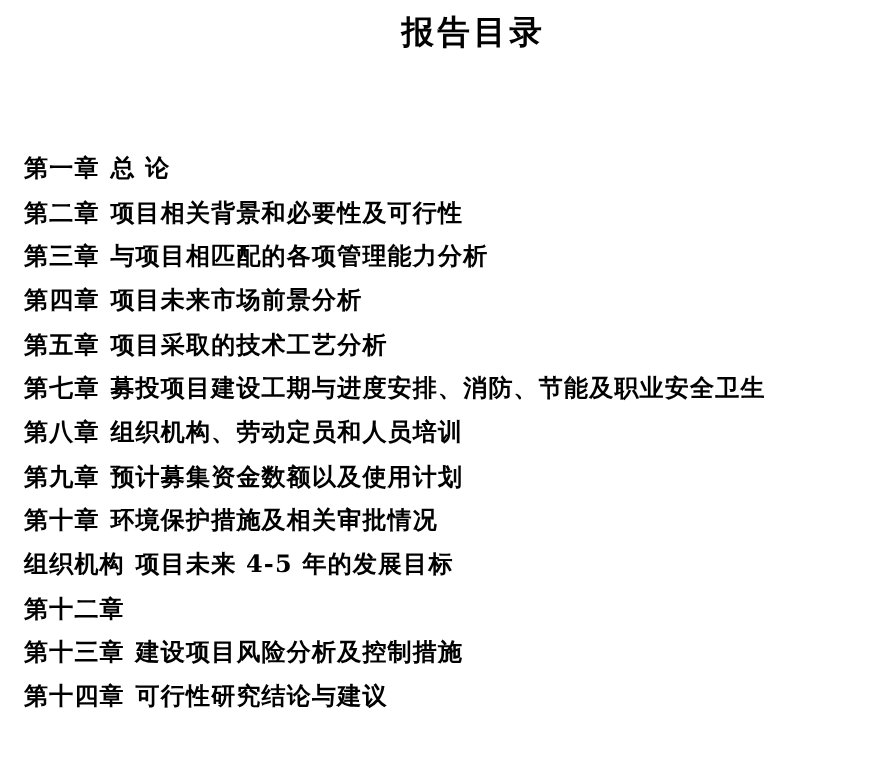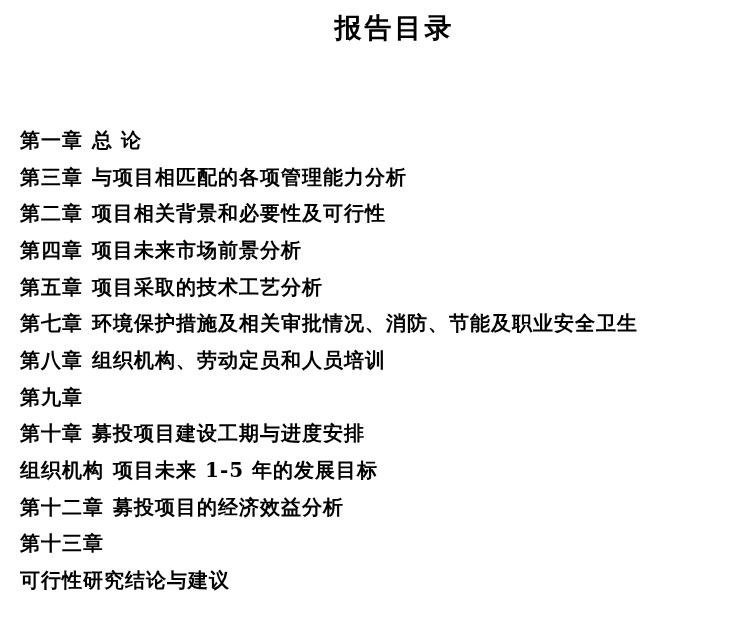--- a/index.html
+++ b/index.html
@@ -56,70 +56,72 @@
 <div class="page">
   <h1 class="doc-title">报告目录</h1>
 
   <div class="toc-list">
   <div class="toc-entry">
     <span class="toc-num">第一章</span>
     <span class="toc-title">总 论</span>
   </div>
 
   <div class="toc-entry">
-    <span class="toc-num">第三章</span>
-    <span class="toc-title">与项目相匹配的各项管理能力分析</span>
+    <span class="toc-num">第二章</span>
+    <span class="toc-title">项目相关背景和必要性及可行性</span>
   </div>
 
   <div class="toc-entry">
-    <span class="toc-num">第二章</span>
-    <span class="toc-title">项目相关背景和必要性及可行性</span>
+    <span class="toc-num">第三章</span>
+    <span class="toc-title">与项目相匹配的各项管理能力分析</span>
   </div>
 
   <div class="toc-entry">
     <span class="toc-num">第四章</span>
     <span class="toc-title">项目未来市场前景分析</span>
   </div>
 
   <div class="toc-entry">
     <span class="toc-num">第五章</span>
     <span class="toc-title">项目采取的技术工艺分析</span>
   </div>
 
 
   <div class="toc-entry">
     <span class="toc-num">第七章</span>
-    <span class="toc-title">环境保护措施及相关审批情况、消防、节能及职业安全卫生</span>
+    <span class="toc-title">募投项目建设工期与进度安排、消防、节能及职业安全卫生</span>
   </div>
 
   <div class="toc-entry">
     <span class="toc-num">第八章</span>
     <span class="toc-title">组织机构、劳动定员和人员培训</span>
   </div>
 
   <div class="toc-entry">
     <span class="toc-num">第九章</span>
+    <span class="toc-title">预计募集资金数额以及使用计划</span>
   </div>
 
   <div class="toc-entry">
     <span class="toc-num">第十章</span>
-    <span class="toc-title">募投项目建设工期与进度安排</span>
+    <span class="toc-title">环境保护措施及相关审批情况</span>
   </div>
 
   <div class="toc-entry">
     <span class="toc-num">组织机构</span>
-    <span class="toc-title">项目未来 1-5 年的发展目标</span>
+    <span class="toc-title">项目未来 4-5 年的发展目标</span>
   </div>
 
   <div class="toc-entry">
     <span class="toc-num">第十二章</span>
-    <span class="toc-title">募投项目的经济效益分析</span>
   </div>
 
   <div class="toc-entry">
     <span class="toc-num">第十三章</span>
+    <span class="toc-title">建设项目风险分析及控制措施</span>
   </div>
 
   <div class="toc-entry">
+    <span class="toc-num">第十四章</span>
     <span class="toc-title">可行性研究结论与建议</span>
   </div>
 </div>
 </div>
 
 </body></html>

